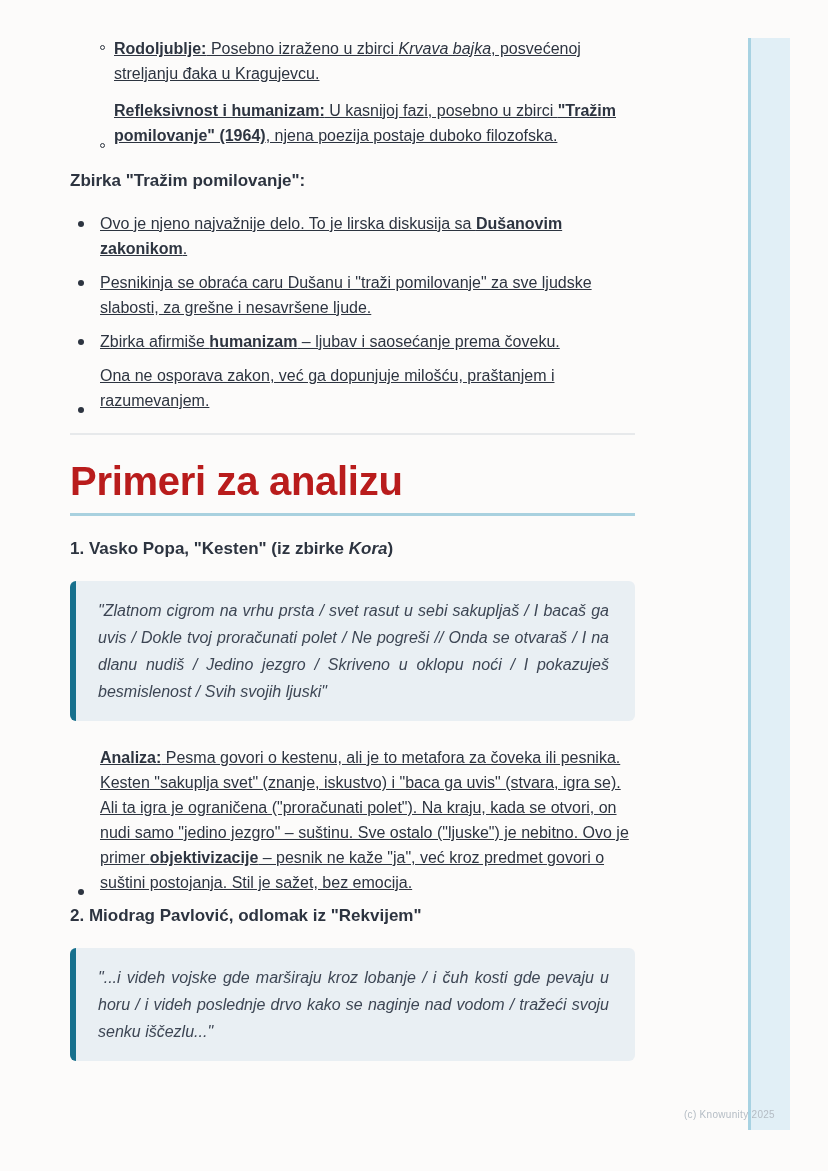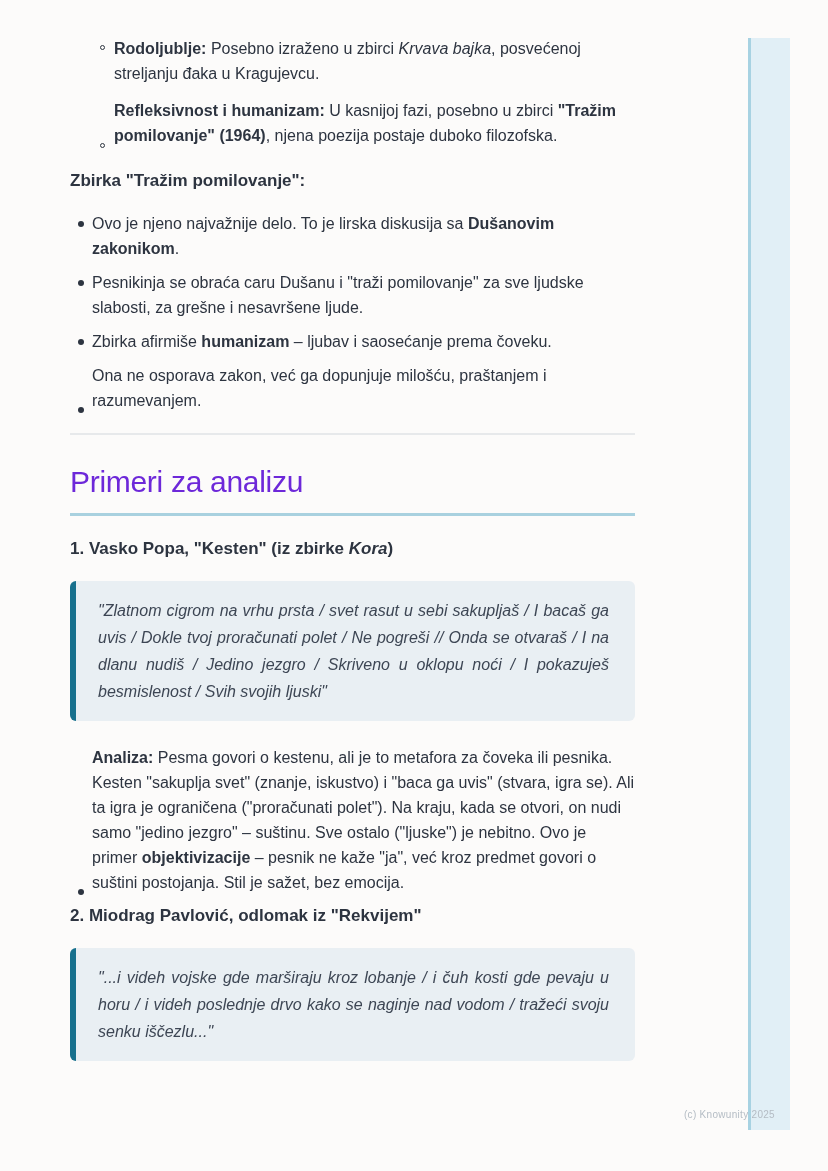--- a/index.html
+++ b/index.html
@@ -15,63 +15,63 @@
   .content {
     position: absolute;
     left: 70px; top: 0;
     width: 565px;
     padding-top: 36px;
     font-size: 16px;
     line-height: 25px;
     z-index: 2;
   }
   ul.list { list-style: none; margin: 0; padding: 0; }
-  ul.list li { display: flex; align-items: flex-start; margin-bottom: 12px; }
+  ul.list li { display: flex; align-items: flex-start; margin-bottom: 12px; text-decoration: underline; }
   ul.list li:last-child { margin-bottom: 0; align-items: flex-end; }
   .txt { flex: 1; }
   b, .b { font-weight: 700; }
   i, .i { font-style: italic; }
   .bi { font-weight: 700; font-style: italic; }
 
   
   ul.nested .mk {
     flex: 0 0 auto;
     width: 5px; height: 5px;
     border: 1.5px solid #2d3440;
     border-radius: 50%;
     margin: 9px 9px 0 30px;
   }
   
   ul.main { margin-top: 20px; }
-  ul.main li { margin-bottom: 9px; }
+  ul.main li { margin-bottom: 9px; gap: 8px; }
   ul.main .mk {
     flex: 0 0 auto;
     width: 6px; height: 6px;
     background: #2d3440;
     border: none;
     border-radius: 50%;
     margin: 10px 8px 0 8px;
   }
   .h-bold {
     font-weight: 700;
     font-size: 17px;
     line-height: 21px;
     margin: 22px 0 0 0;
   }
   hr.divider {
     border: none;
     border-top: 2px solid #e7e9eb;
     margin: 20px 0 0 0;
   }
   h1.section-title {
-    font-size: 30px;
+    font-size: 40px;
     line-height: 37px;
-    font-weight: 400;
+    font-weight: 700;
     letter-spacing: -0.3px;
-    color: #6d28d9;
+    color: #b91c1c;
     margin: 28px 0 0 0;
     padding-bottom: 13px;
     border-bottom: 3px solid #a9d1df;
   }
   .sub-heading { margin: 22px 0 0 0; }
   .sub-heading.tight { margin: 10px 0 9px 0; }
   blockquote.quote {
     margin: 22px 0 0 0;
     background: #e9eff3;
     border-left: 6px solid #17708d;

